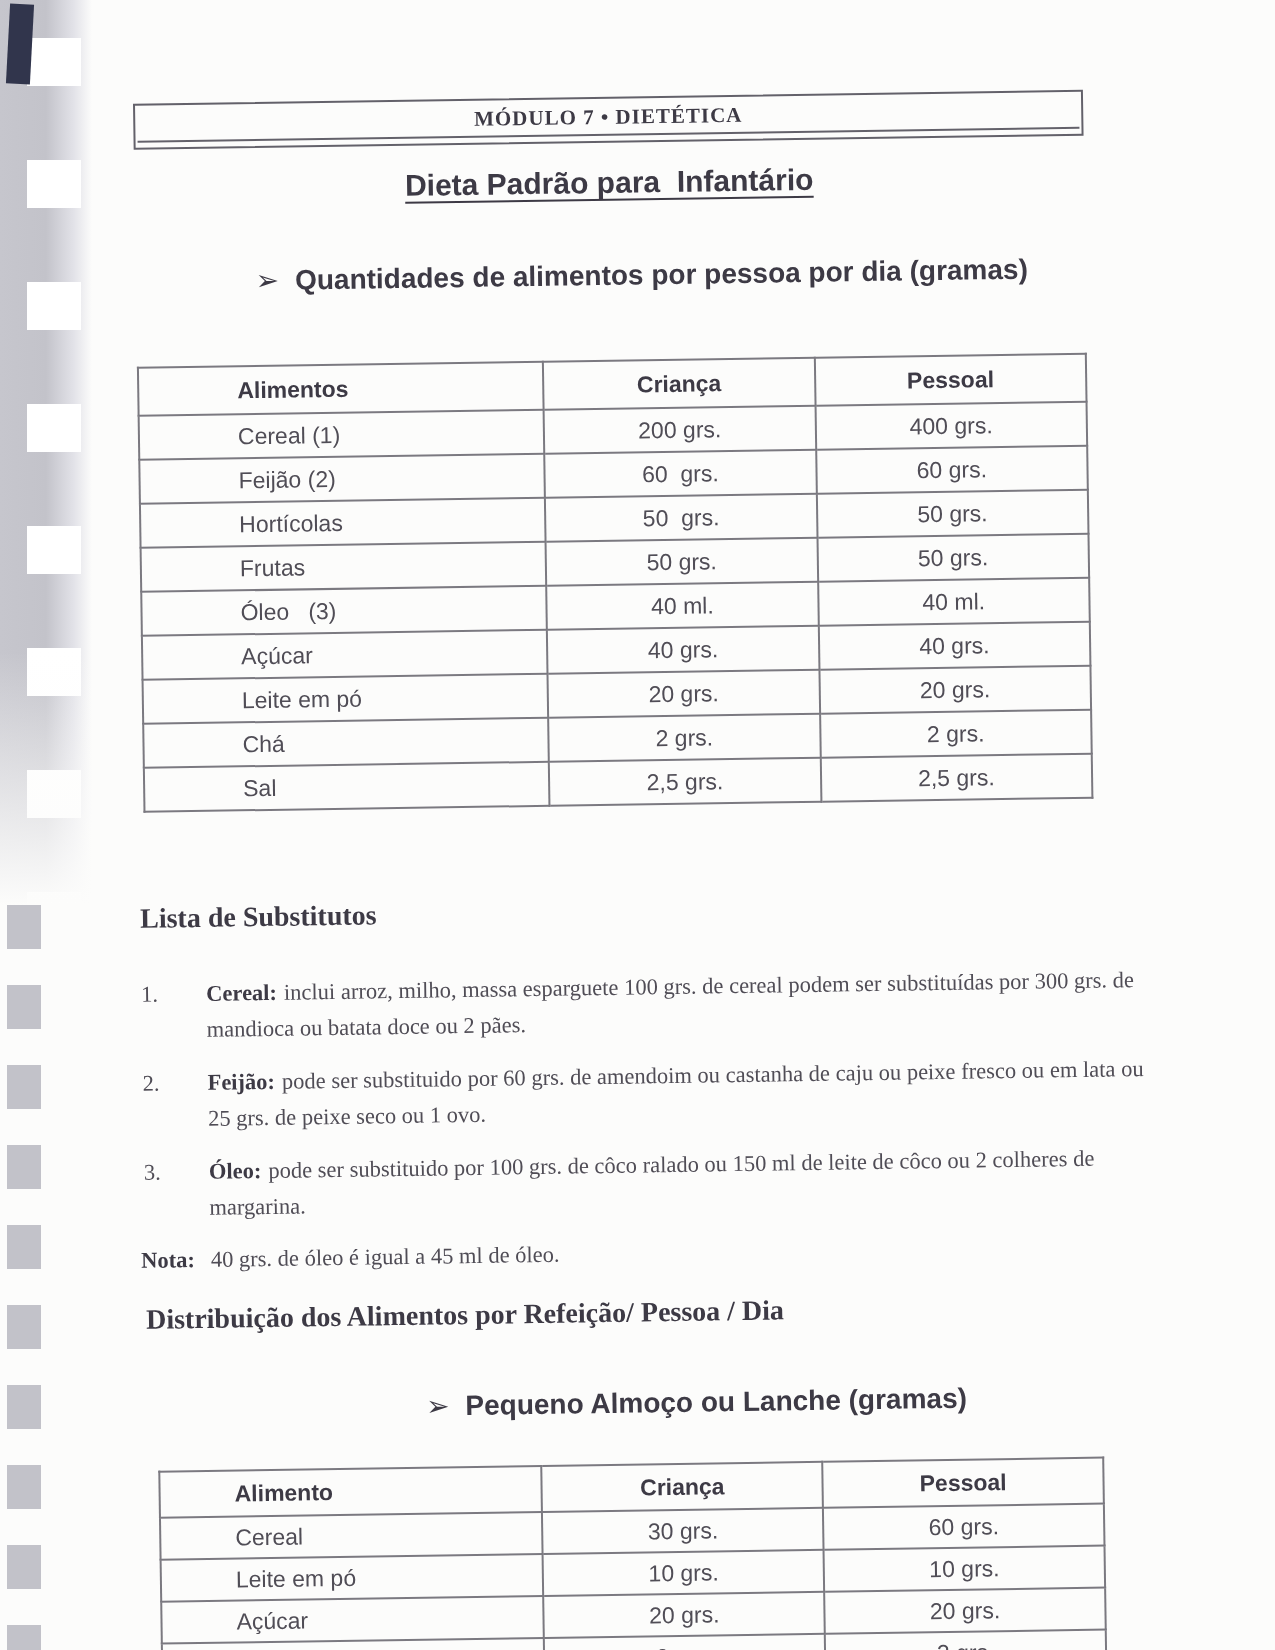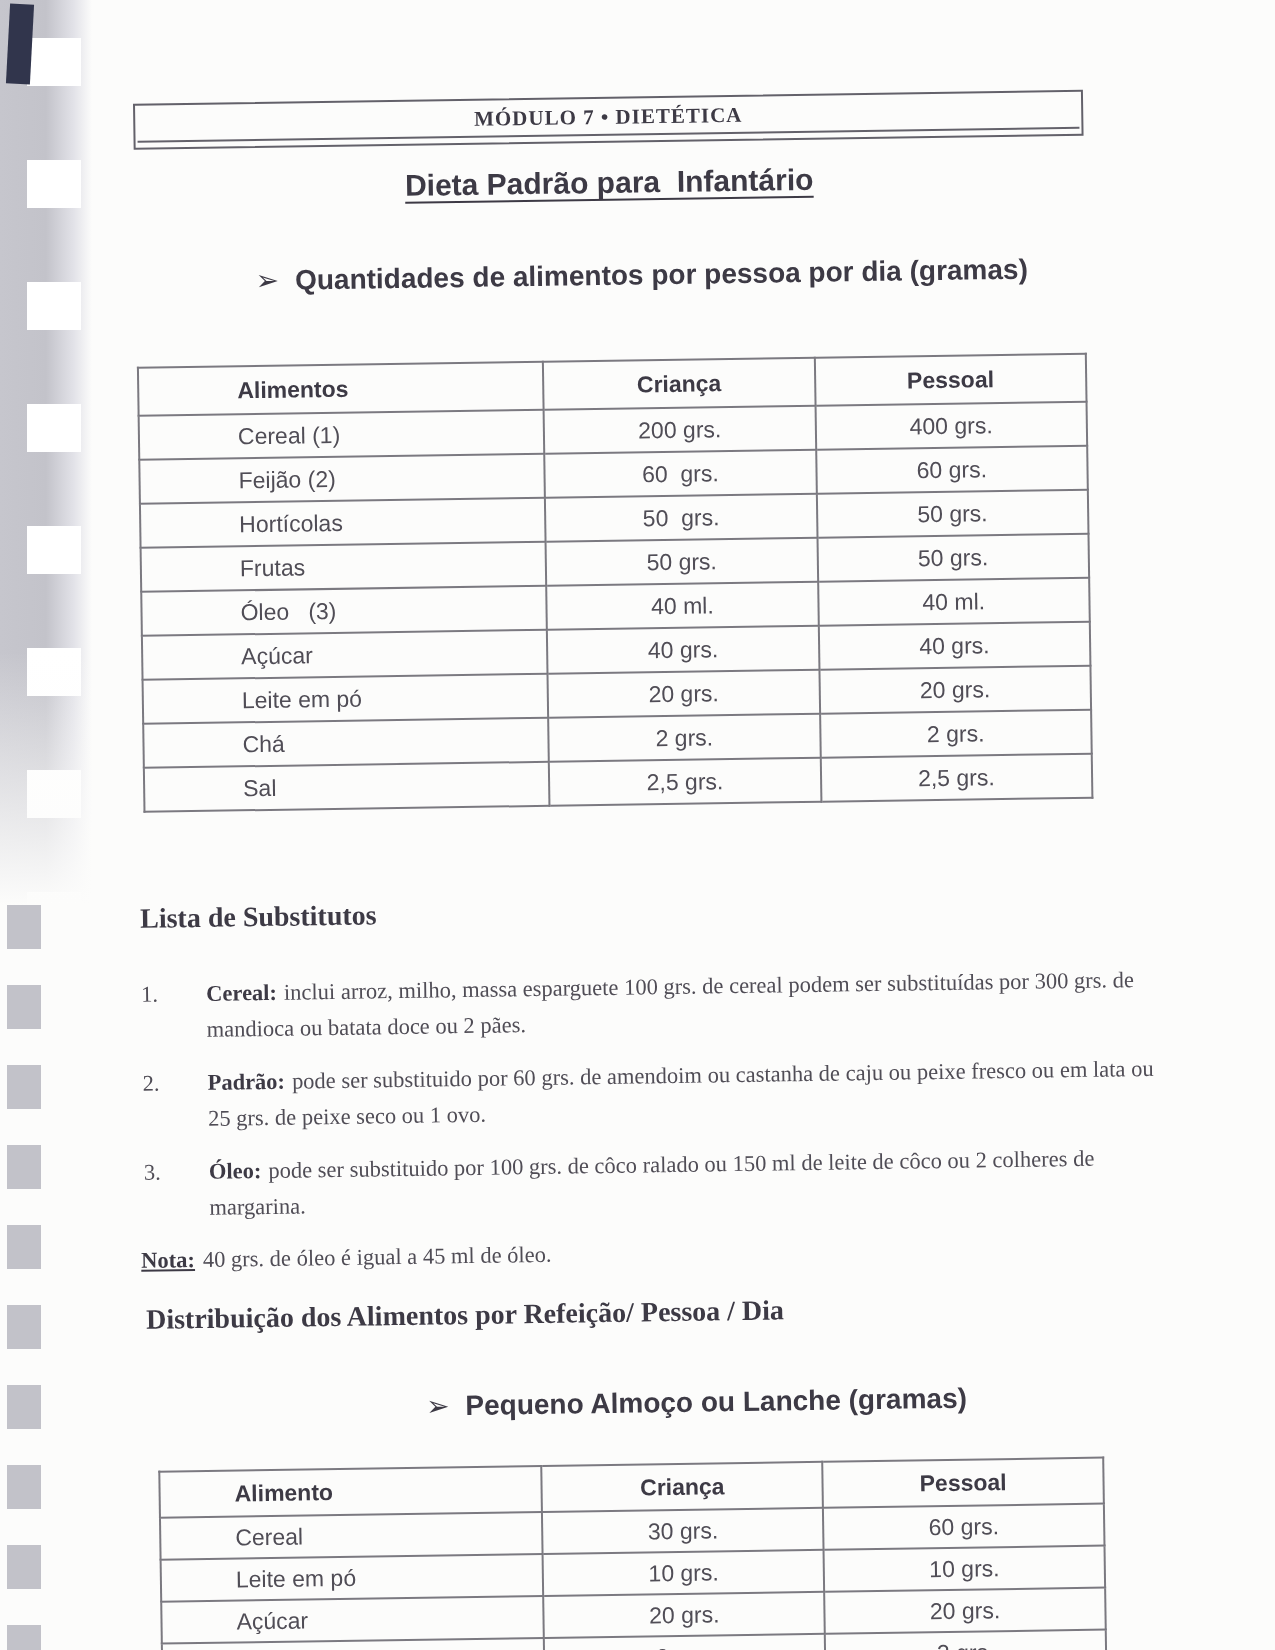--- a/index.html
+++ b/index.html
@@ -113,21 +113,21 @@
   }
   .sub-item .num { width:65px; flex:0 0 65px; }
   .sub-item .item-text { width:950px; margin:0; }
   .sub-item .item-text b { color:var(--heading,#3b3741); margin-right:7px; }
 
   .note {
     margin:21px 0 0 0;
     font-family:"Liberation Serif", serif;
     font-size:22.5px; color:var(--body,#4e4b54);
   }
-  .note b { color:var(--heading,#3b3741); margin-right:8px;text-decoration:underline; }
+  .note b { color:var(--heading,#3b3741); margin-right:16px; }
 </style>
 </head>
 <body>
 
 <div>
 
   <div class="binding-strip"></div>
   <div class="binding-teeth"></div>
   <div class="binding-corner"></div>
 
@@ -204,21 +204,21 @@
 
     <h2 class="serif-heading">Lista de Substitutos</h2>
 
     <div class="sub-list">
       <div class="sub-item">
         <span class="num">1.</span>
         <p class="item-text"><b>Cereal:</b><span>inclui arroz, milho, massa esparguete 100 grs. de cereal podem ser substituídas por 300 grs. de mandioca ou batata doce ou 2 pães.</span></p>
       </div>
       <div class="sub-item">
         <span class="num">2.</span>
-        <p class="item-text"><b>Padrão:</b><span>pode ser substituido por 60 grs. de amendoim ou castanha de caju ou peixe fresco ou em lata ou 25 grs. de peixe seco ou 1 ovo.</span></p>
+        <p class="item-text"><b>Feijão:</b><span>pode ser substituido por 60 grs. de amendoim ou castanha de caju ou peixe fresco ou em lata ou 25 grs. de peixe seco ou 1 ovo.</span></p>
       </div>
       <div class="sub-item">
         <span class="num">3.</span>
         <p class="item-text"><b>Óleo:</b><span>pode ser substituido por 100 grs. de côco ralado ou 150 ml de leite de côco ou 2 colheres de margarina.</span></p>
       </div>
     </div>
 
     <p class="note"><b>Nota:</b><span>40 grs. de óleo é igual a 45 ml de óleo.</span></p>
 
     <h2 class="serif-heading dist">Distribuição dos Alimentos por Refeição/ Pessoa / Dia</h2>

